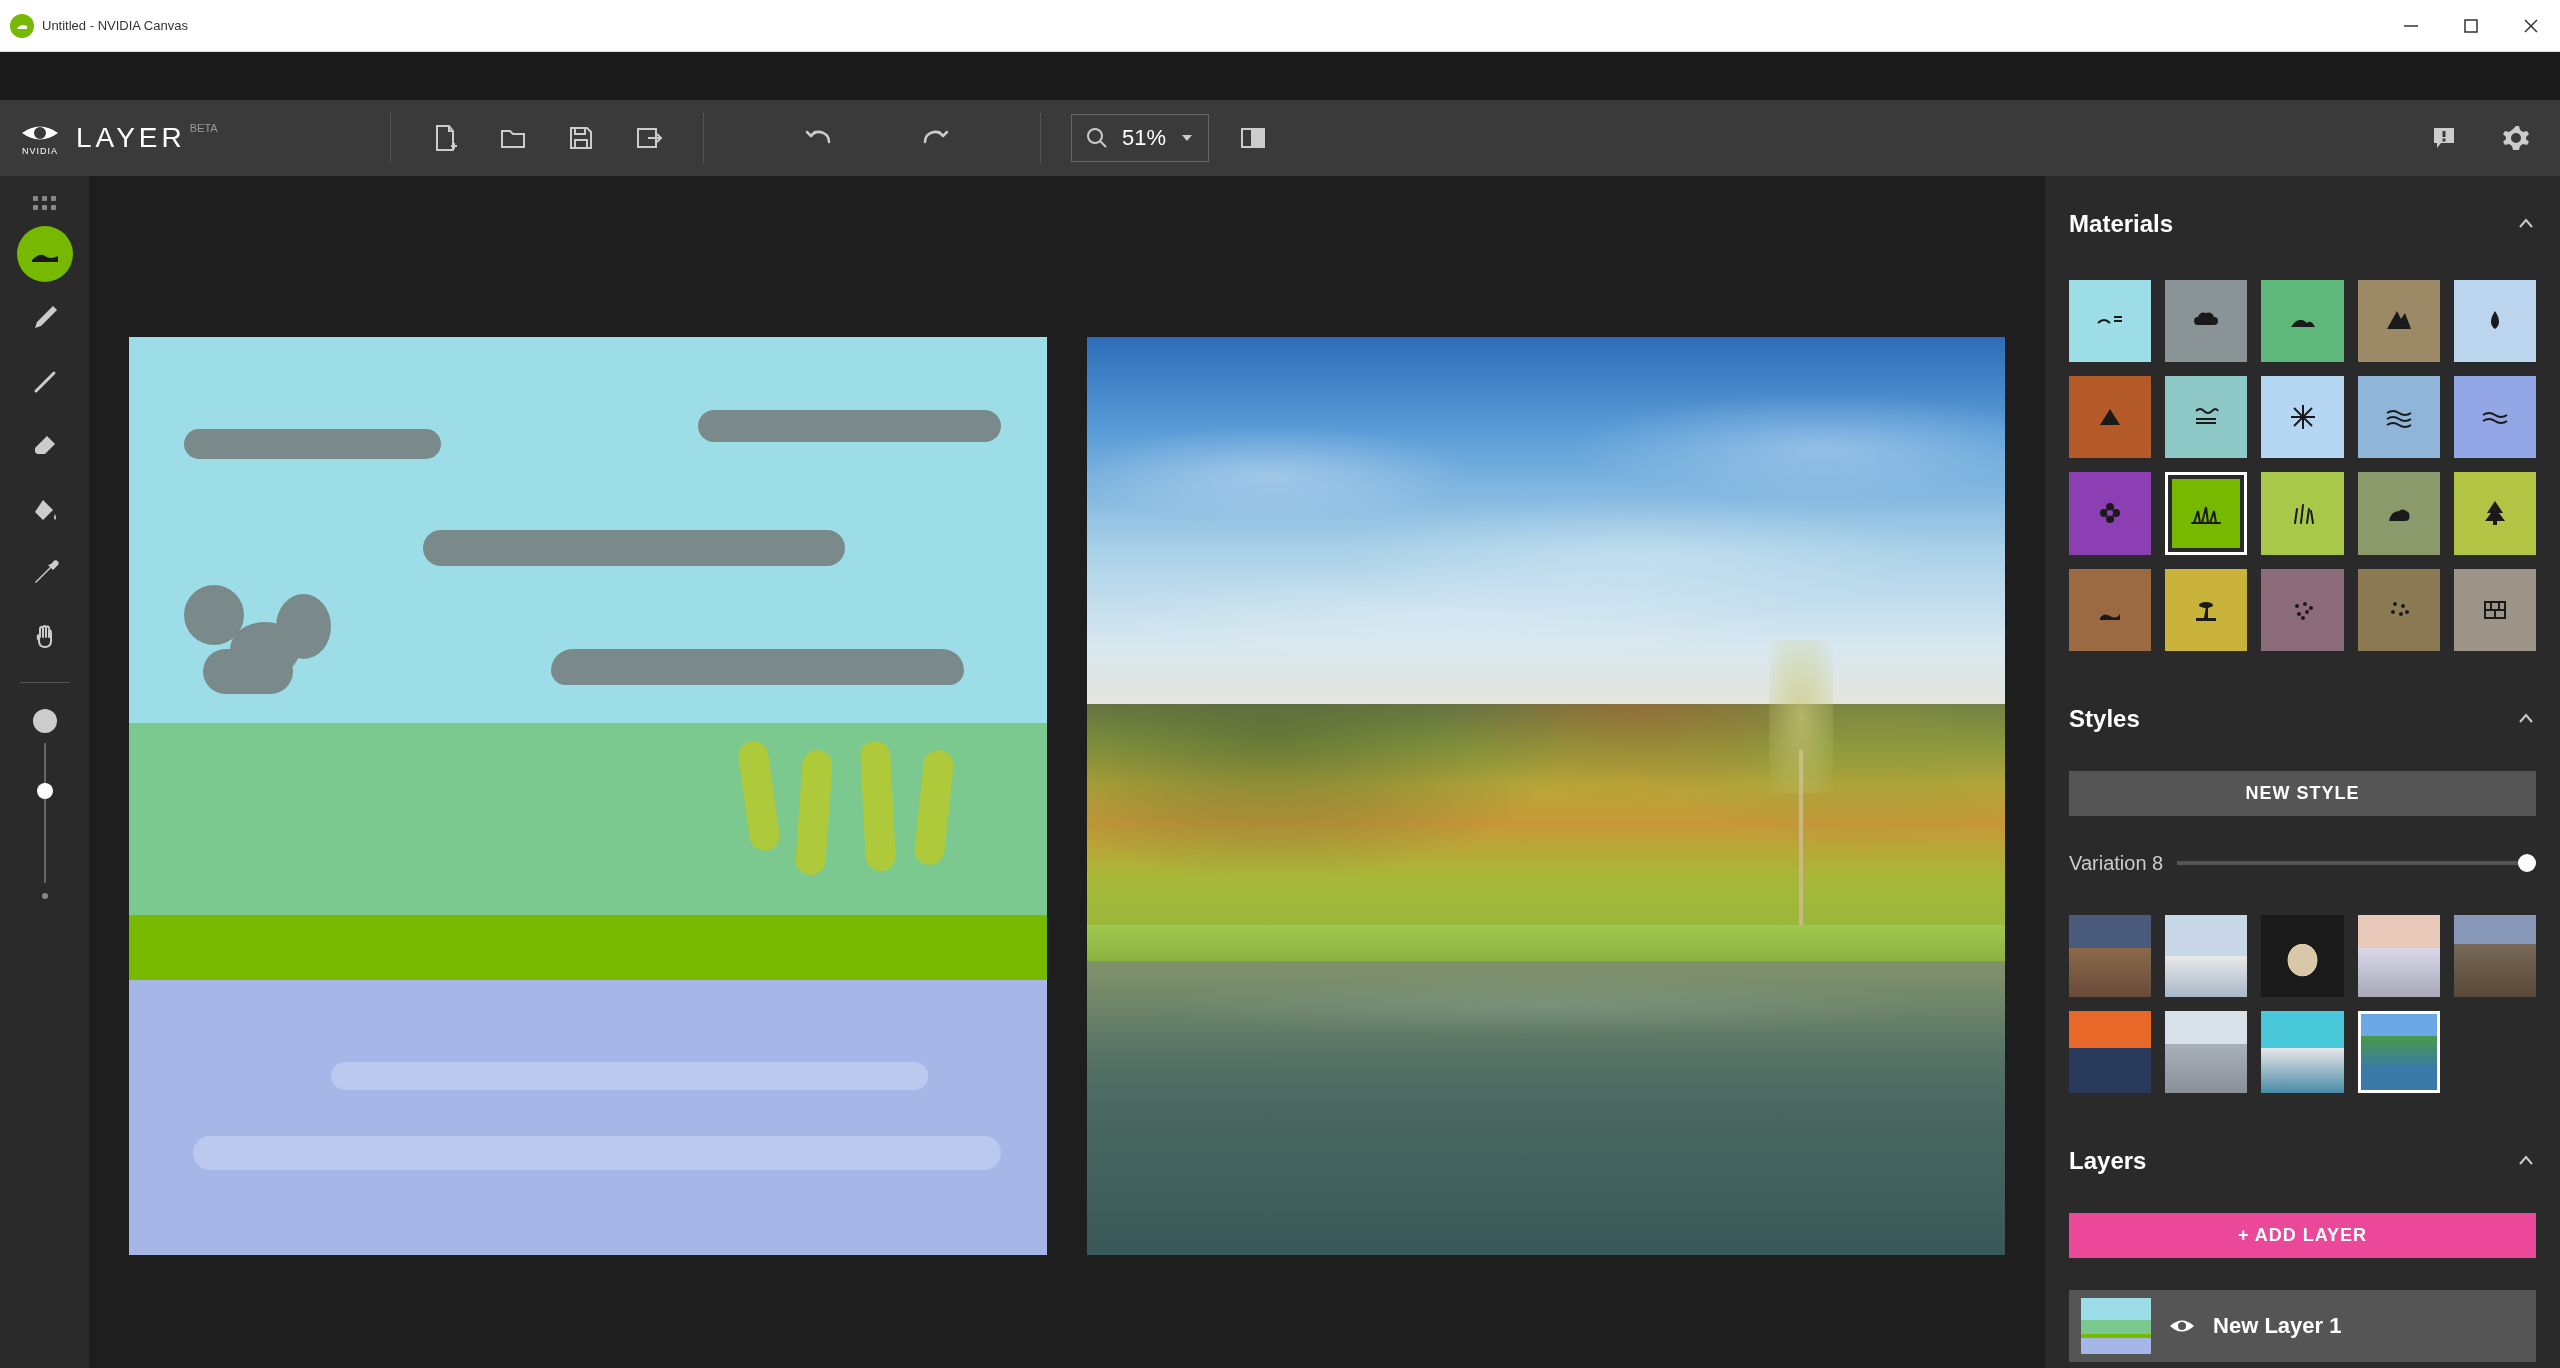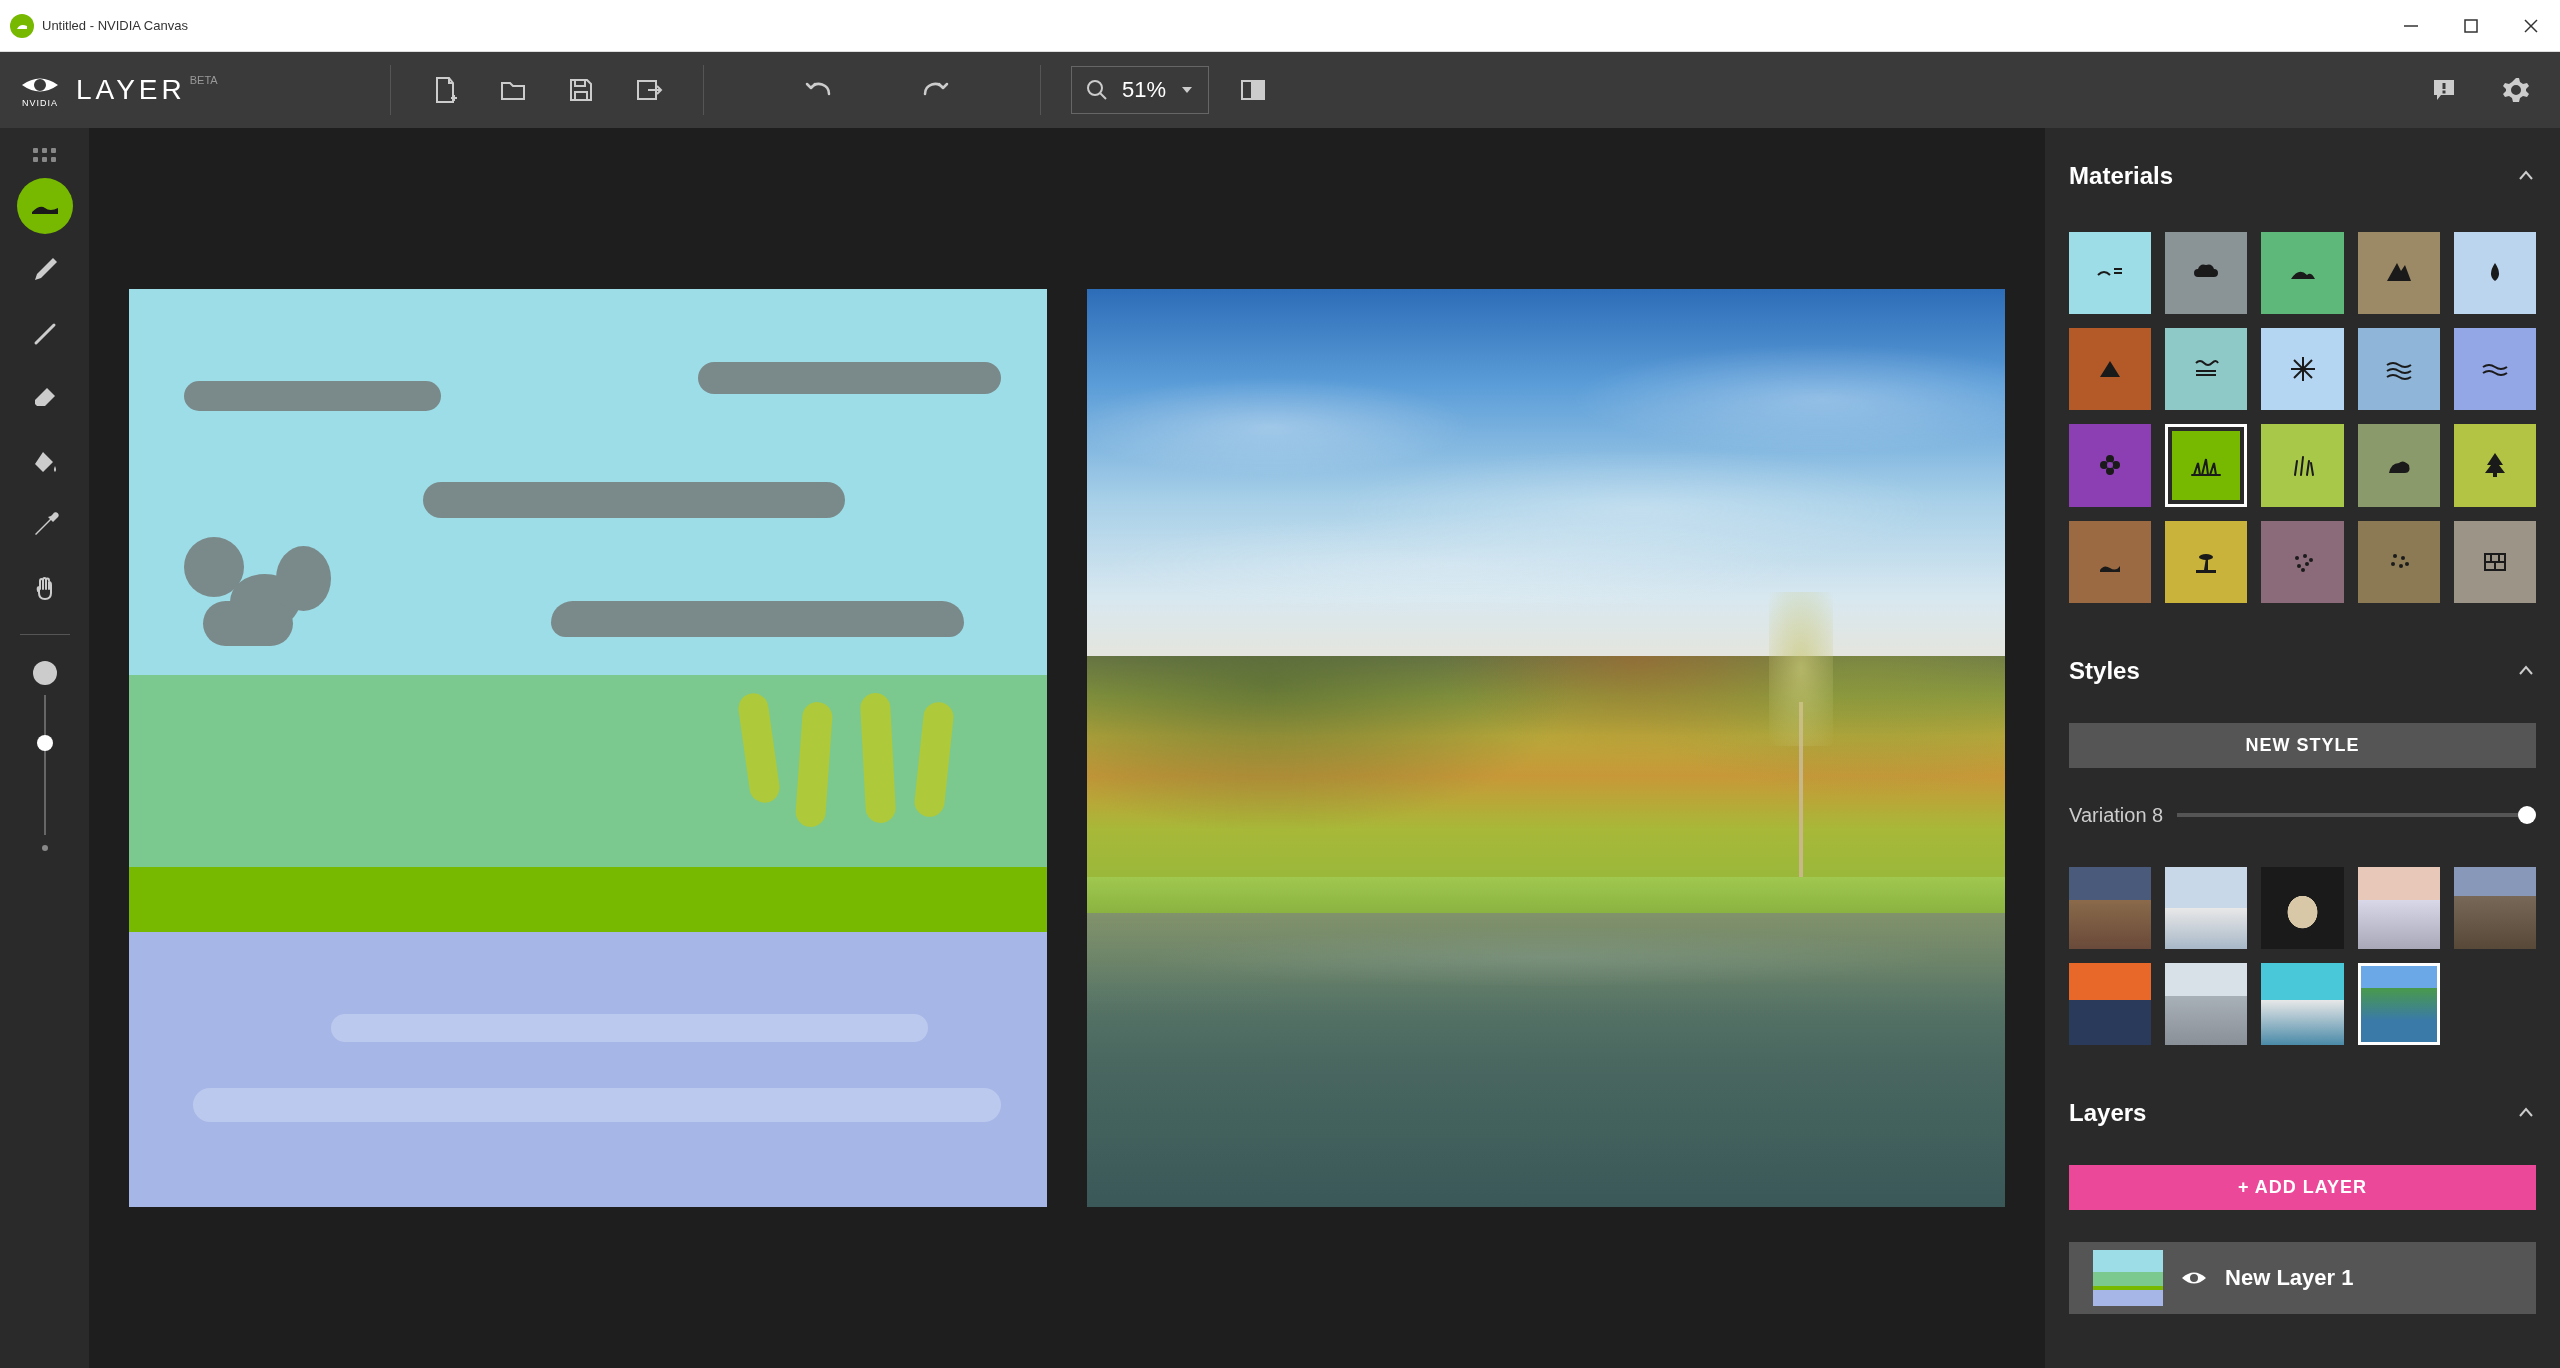--- a/index.html
+++ b/index.html
@@ -7,21 +7,21 @@
 
 
 .titlebar { height: 52px; background: #fff; display: flex; align-items: center; padding: 0 10px; justify-content: space-between; border-bottom: 1px solid #ddd; }
 .titlebar-left { display: flex; align-items: center; gap: 8px; }
 .titlebar-icon { width: 24px; height: 24px; background: #76b900; border-radius: 50%; display: flex; align-items: center; justify-content: center; }
 .titlebar-title { font-size: 13px; color: #333; }
 .titlebar-right { display: flex; align-items: center; gap: 22px; }
 .win-btn { width: 38px; height: 38px; display: flex; align-items: center; justify-content: center; font-size: 20px; cursor: pointer; }
 
 
-.toolbar { height: 76px; background: #3a3a3a; display: flex; align-items: center; padding: 14px 20px; justify-content: space-between; }
+.toolbar { height: 76px; background: #3a3a3a; display: flex; align-items: center; padding: 14px 20px; justify-content: space-between; margin-top: 48px; }
 .toolbar-left { display: flex; align-items: center; gap: 20px; }
 .logo-section { display: flex; align-items: center; gap: 16px; margin-right: 40px; width: 300px; }
 .nvidia-eye { color: #fff; font-size: 12px; display: flex; flex-direction: column; align-items: center; }
 .canvas-text { color: #fff; font-size: 28px; letter-spacing: 4px; font-weight: 300; }
 .beta-badge { color: #999; font-size: 11px; vertical-align: top; margin-left: 4px; }
 .toolbar-btn { width: 48px; height: 48px; display: flex; align-items: center; justify-content: center; cursor: pointer; }
 .toolbar-divider { width: 1px; height: 50px; background: #555; margin: 0 10px; }
 .zoom-control { display: flex; align-items: center; border: 1px solid #666; padding: 6px 14px; gap: 14px; height: 48px; }
 .zoom-text { color: #fff; font-size: 22px; }
 .toolbar-right { display: flex; align-items: center; gap: 24px; }
@@ -94,21 +94,21 @@
 .variation-row { display: flex; align-items: center; gap: 14px; padding: 12px 8px; }
 .variation-label { color: #ccc; font-size: 20px; }
 .variation-slider { flex: 1; height: 4px; background: #555; position: relative; }
 .variation-thumb { width: 18px; height: 18px; border-radius: 50%; background: #fff; position: absolute; right: 0; top: -7px; }
 .styles-grid { display: grid; grid-template-columns: repeat(5, 1fr); gap: 14px; padding: 4px 8px 16px 8px; }
 .style-thumb { aspect-ratio: 1; cursor: pointer; position: relative; overflow: hidden; }
 .style-thumb.selected { outline: 3px solid #fff; outline-offset: -3px; }
 
 
 .add-layer-btn { background: #ec4899; color: #fff; text-align: center; padding: 12px; cursor: pointer; font-size: 18px; font-weight: bold; letter-spacing: 1px; margin: 0 8px; }
-.layer-item { display: flex; align-items: center; gap: 16px; background: #555; padding: 8px 24px; margin: 8px 8px 0 8px; }
+.layer-item { display: flex; align-items: center; gap: 16px; background: #555; padding: 8px 12px; margin: 8px 8px 0 8px; }
 .layer-thumb { width: 70px; height: 56px; background: linear-gradient(180deg, #9DDDE8 40%, #7BC98F 40%, #7BC98F 65%, #76b900 65%, #76b900 72%, #A6B6E6 72%); }
 .layer-name { color: #fff; font-size: 22px; font-weight: bold; }
 
 svg { pointer-events: none; }
 </style>
 </head>
 <body>
 
 <div class="titlebar">
   <div class="titlebar-left">

